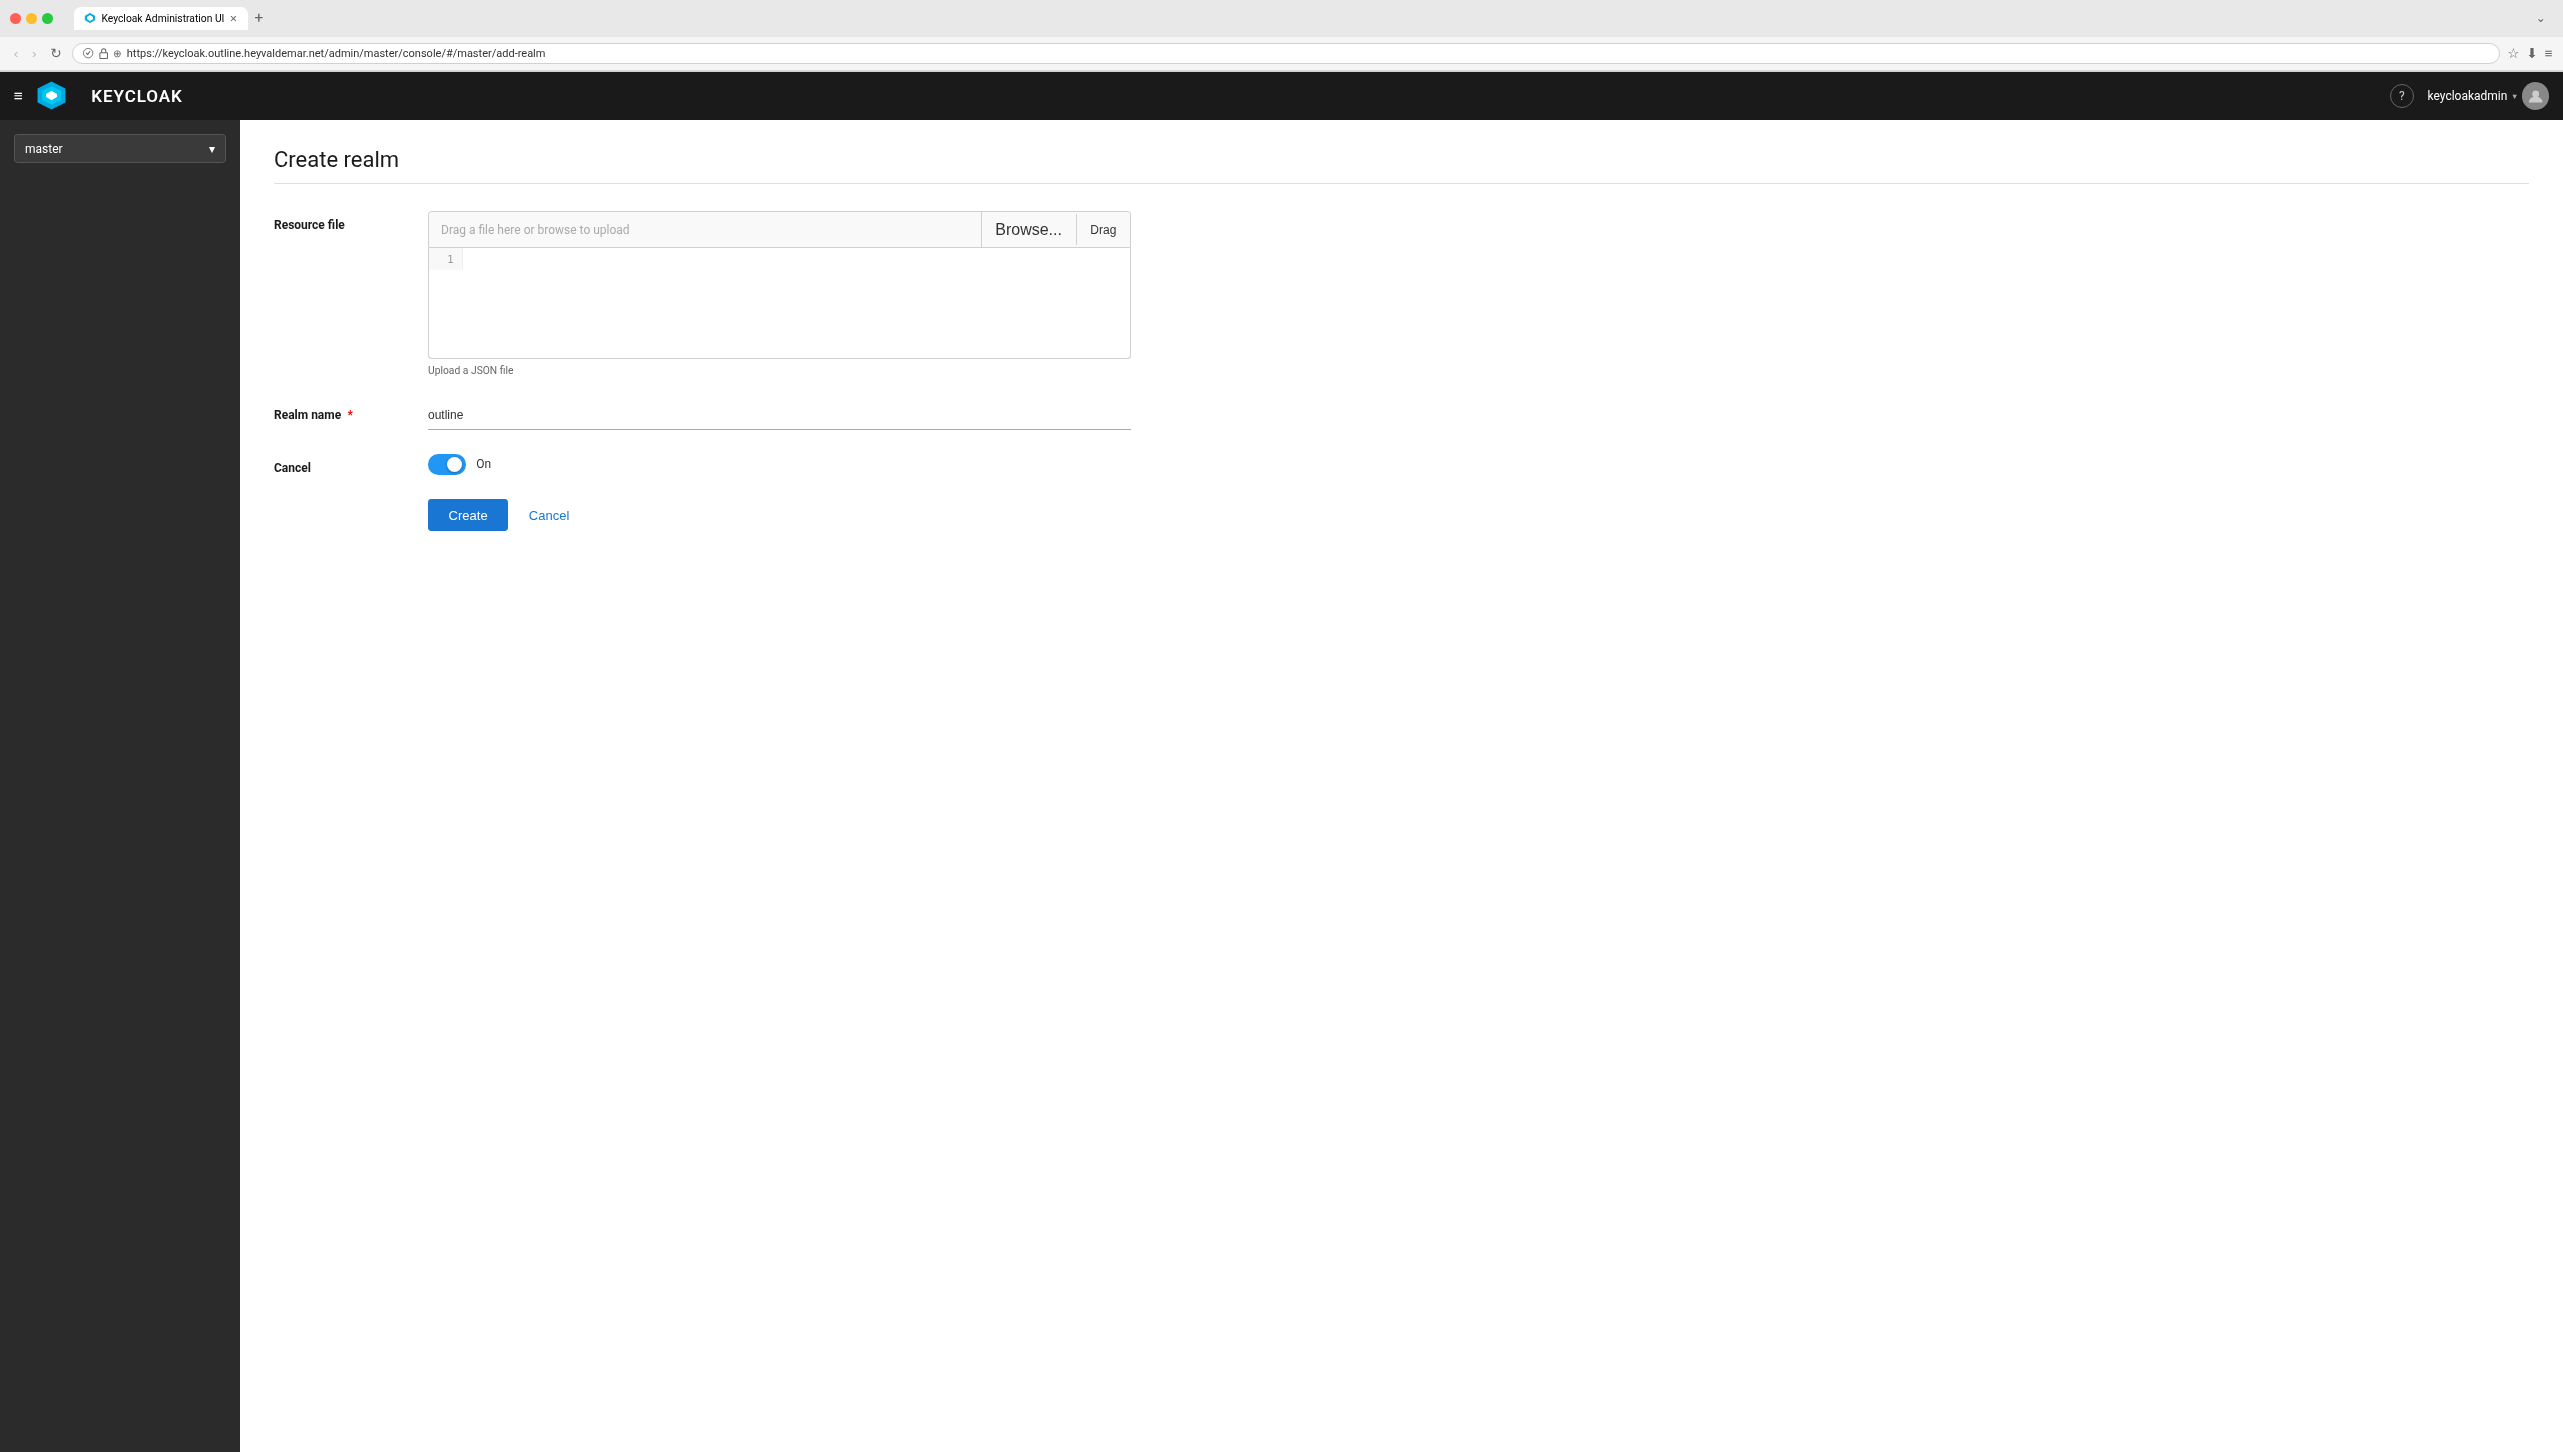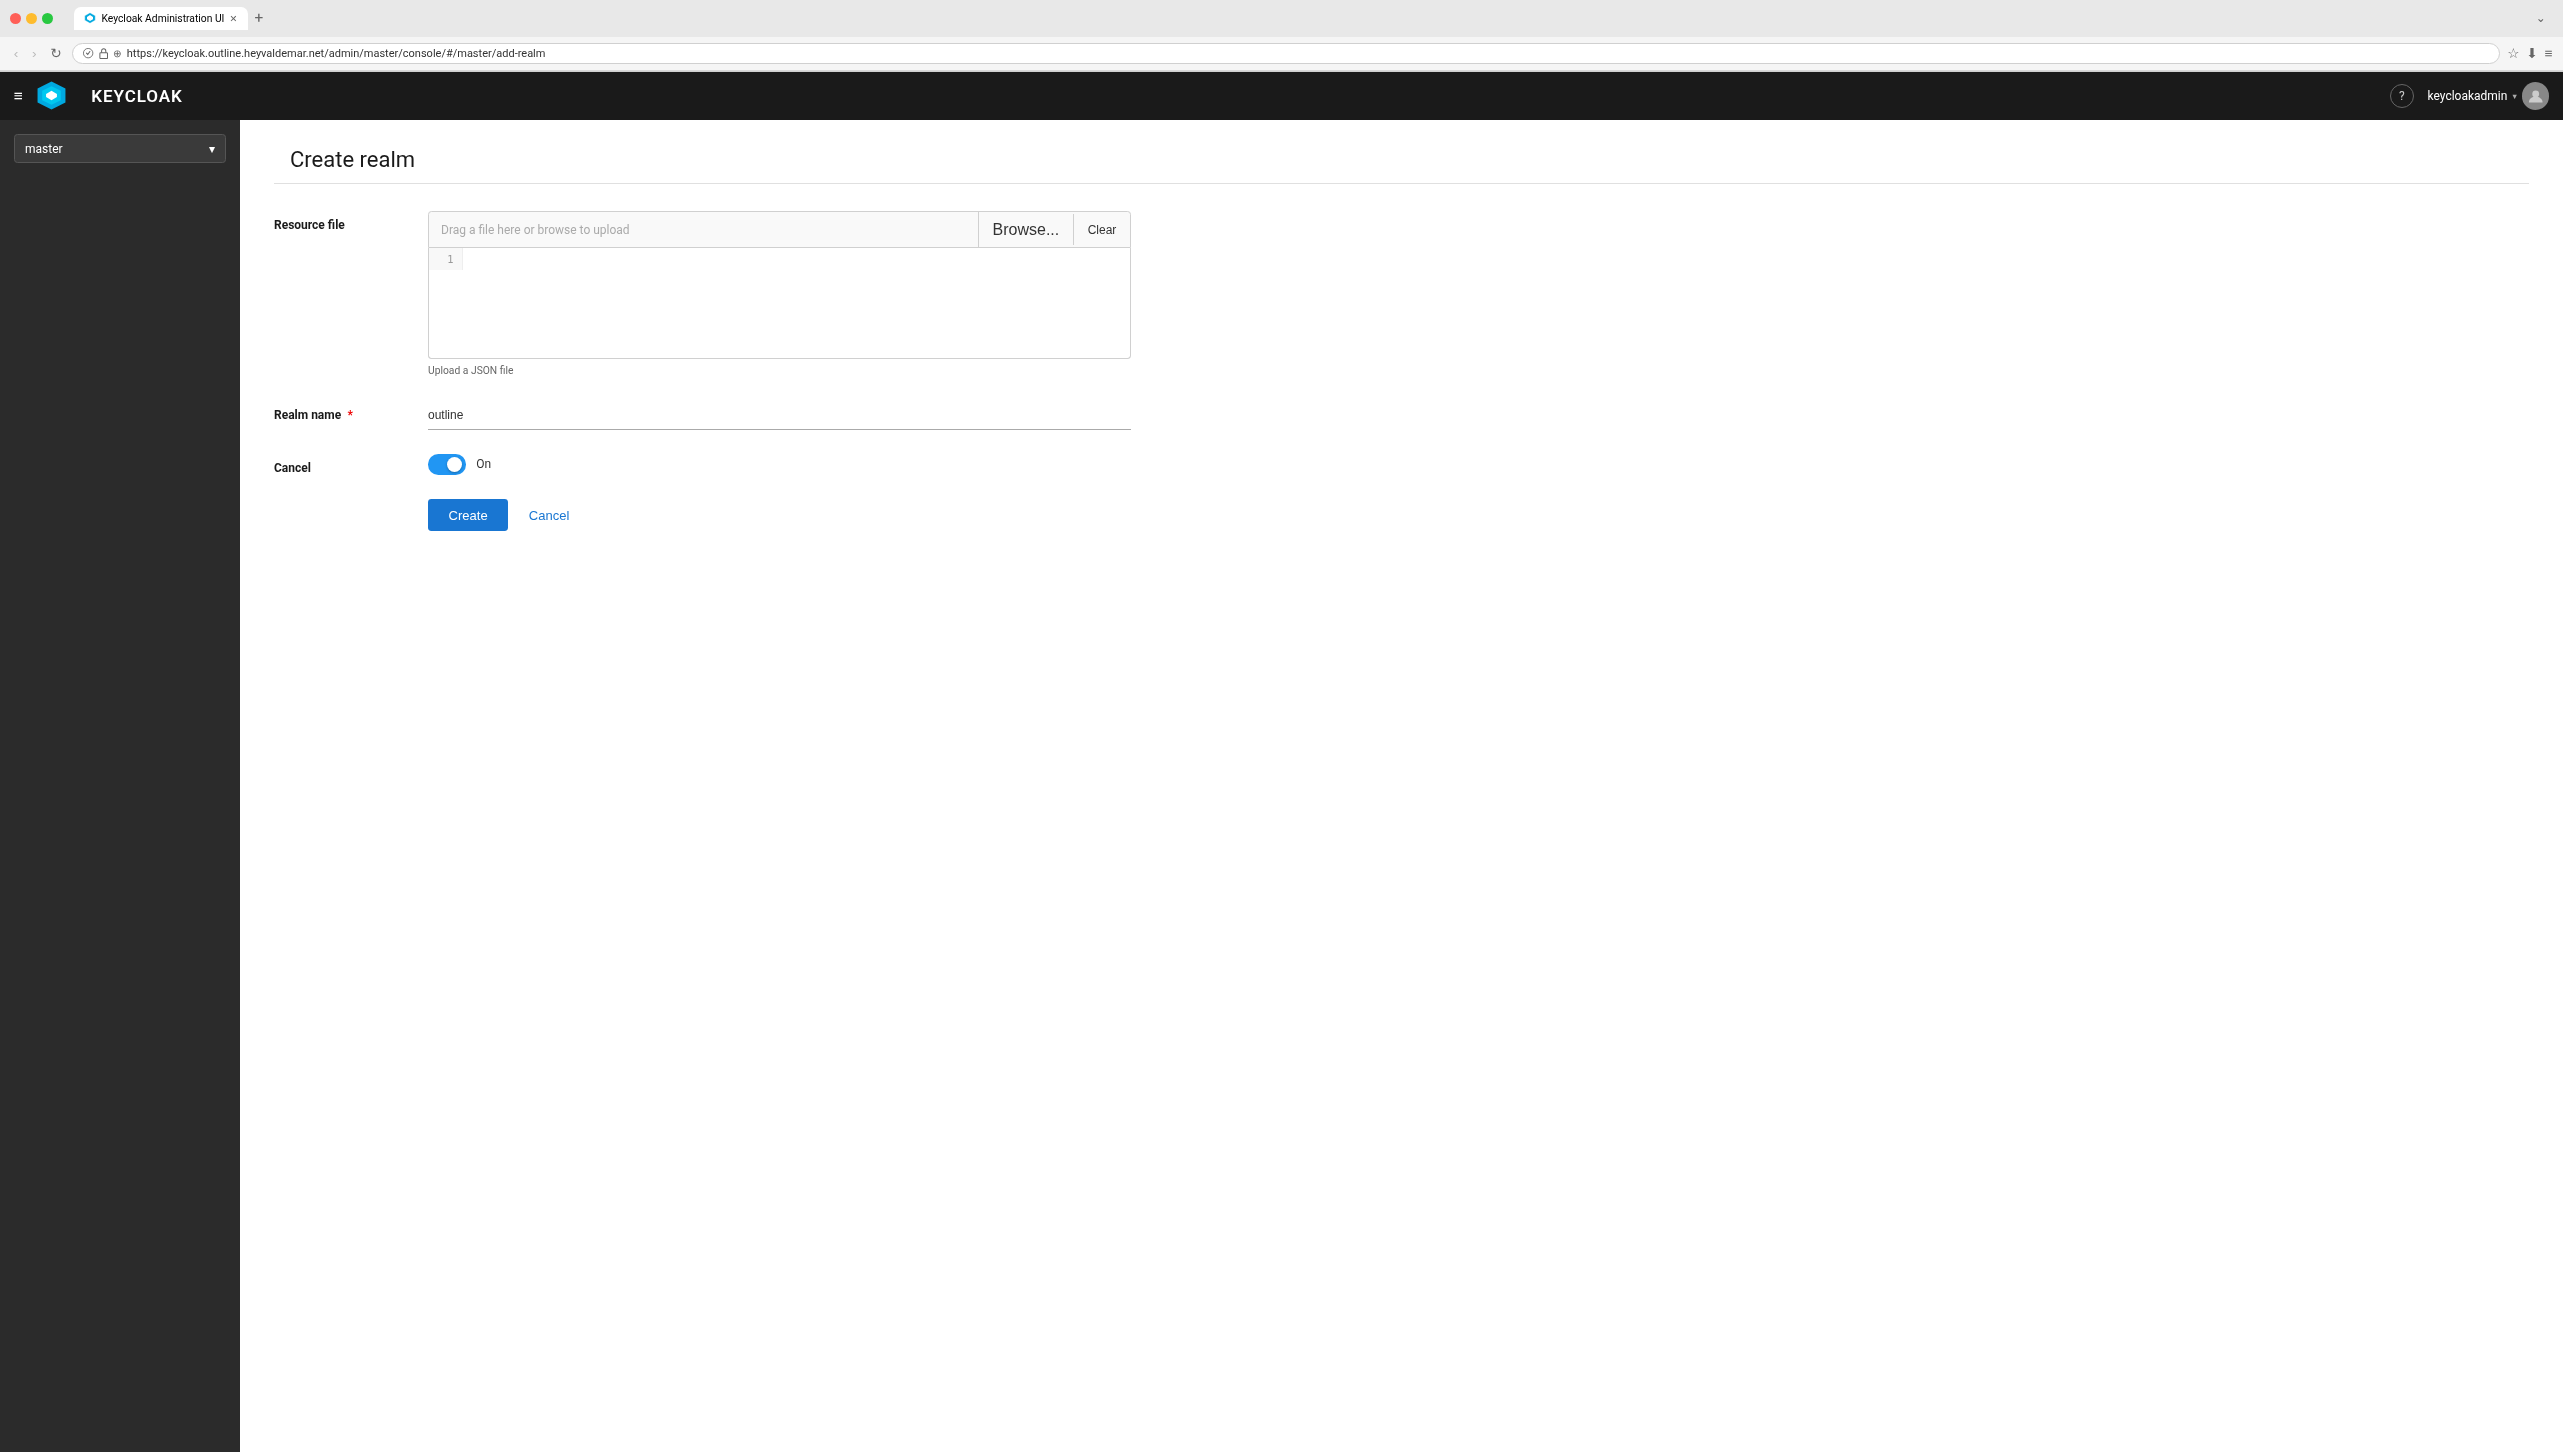--- a/index.html
+++ b/index.html
@@ -151,21 +151,20 @@
       background: #fff;
       overflow-y: auto;
       padding: 27.4px 34px;
     }
 
     .page-title {
       font-size: 22px;
       font-weight: 400;
       color: #1a1a1a;
       margin-bottom: 10.3px;
-      margin-left: 16px;
     }
     .page-description {
       font-size: 12px;
       color: #444;
       max-width: 942px;
       line-height: 1.5;
       margin-bottom: 27.4px;
     }
 
     .divider {
@@ -429,21 +428,21 @@
       <div class="form-section">
 
         <div class="form-row">
           <div class="form-label">
             <span>Resource file</span>
           </div>
           <div class="form-control">
             <div class="upload-area">
               <span class="upload-placeholder">Drag a file here or browse to upload</span>
               <button class="upload-btn">Browse...</button>
-              <button class="upload-clear-btn">Clear</button>
+              <button class="upload-clear-btn">Drag</button>
             </div>
             <div class="code-editor">
               <div class="code-line">
                 <div class="line-number">1</div>
                 <div class="line-content" contenteditable="true" style=""></div>
               </div>
             </div>
             <div class="upload-hint">Upload a JSON file</div>
           </div>
         </div>

